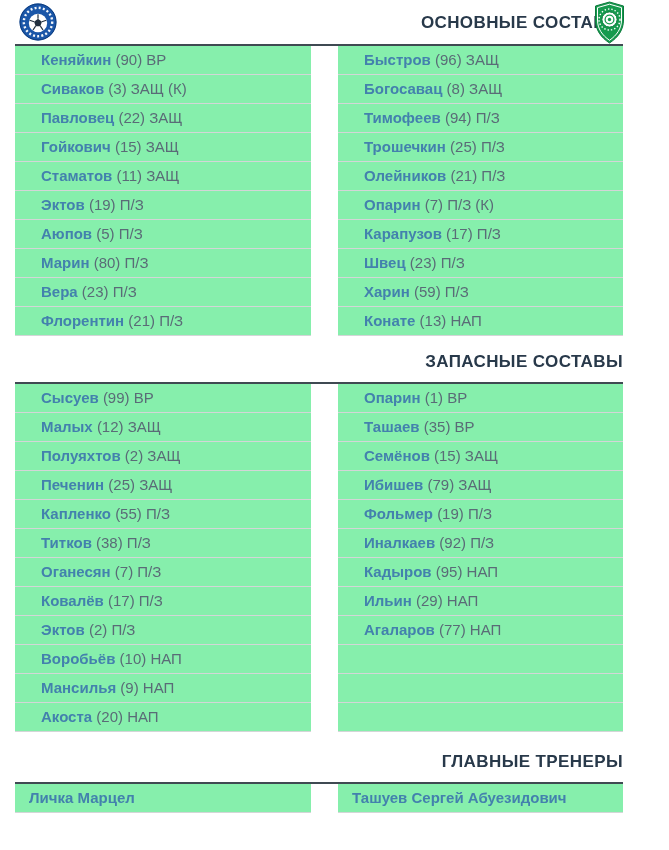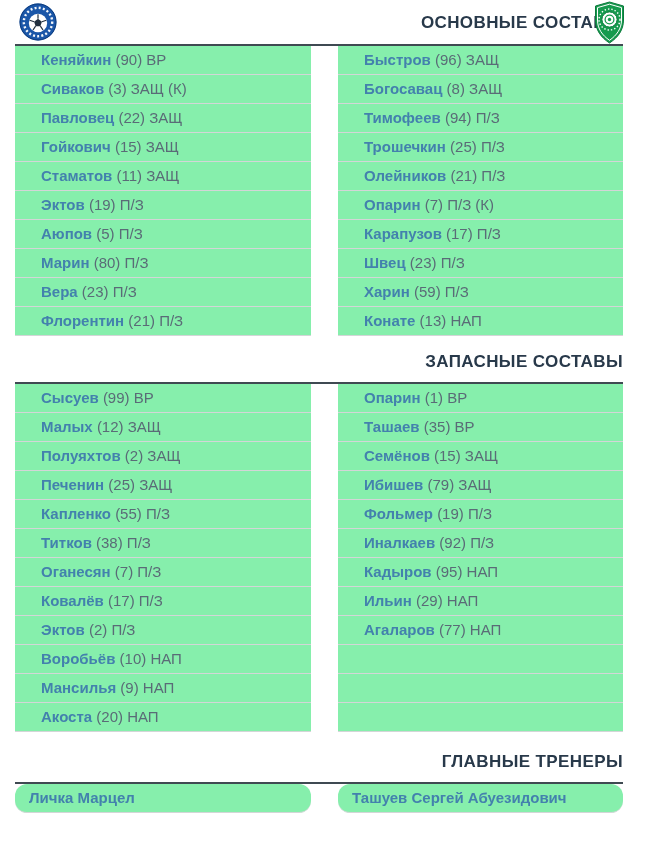--- a/index.html
+++ b/index.html
@@ -35,21 +35,21 @@
 
   
   .row{
     height:28px;line-height:28px;
     background:#86efac;
     border-bottom:1px solid #d3d6d7;
     padding-left:26px;
     font-size:15px;
     white-space:nowrap;overflow:hidden;
   }
-  .coach-row{padding-left:14px;border-radius:12px;}
+  .coach-row{padding-left:14px;}
   .p-name{color:#4381ad;font-weight:700;}
   .p-info{color:#5a6b77;font-weight:400;}
 </style>
 </head>
 <body>
 
 <div class="page">
 
   <section class="section section-main">
     <div class="header">

